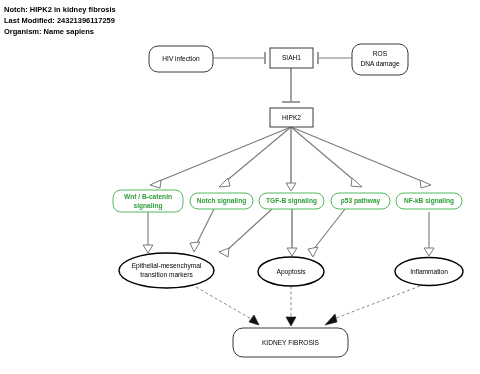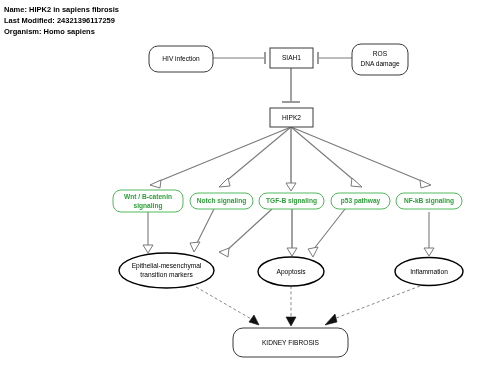--- a/index.html
+++ b/index.html
@@ -82,23 +82,23 @@
   .arrow-solid {
     fill: #111111;
     stroke: #111111;
     stroke-width: 0.6;
   }
 </style>
 </head>
 <body>
 
 <div id="header">
-  <div class="meta-line">Name: HIPK2 in sapiens fibrosis</div>
+  <div class="meta-line">Notch: HIPK2 in kidney fibrosis</div>
   <div class="meta-line">Last Modified: 24321396117259</div>
-  <div class="meta-line">Organism: Homo sapiens</div>
+  <div class="meta-line">Organism: Name sapiens</div>
 </div>
 
 <svg id="graph" viewBox="0 0 480 374">
 
   
 
   
   <g>
     <line class="edge" x1="213" y1="58" x2="264" y2="58"></line>
     <line class="tbar" x1="265" y1="52" x2="265" y2="64"></line>

